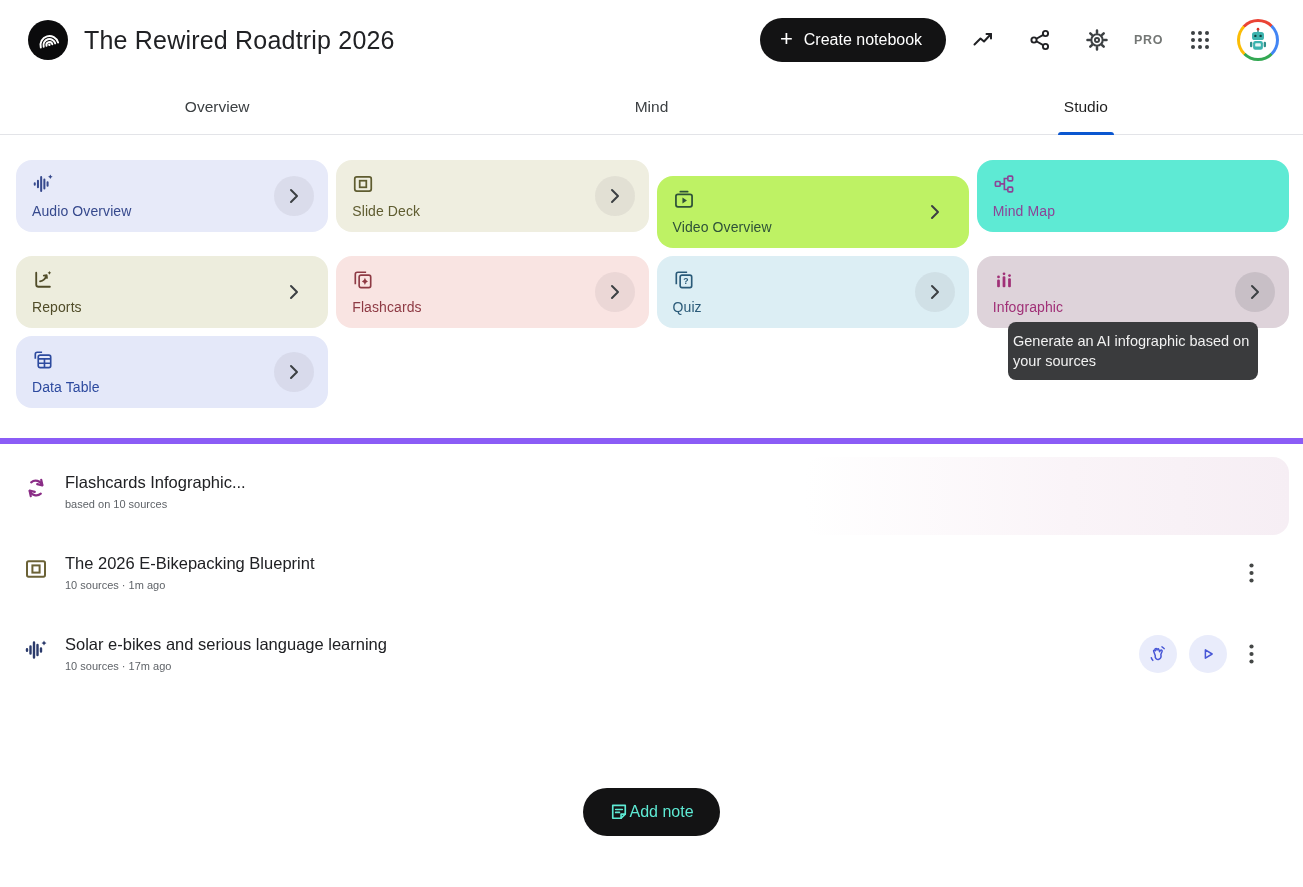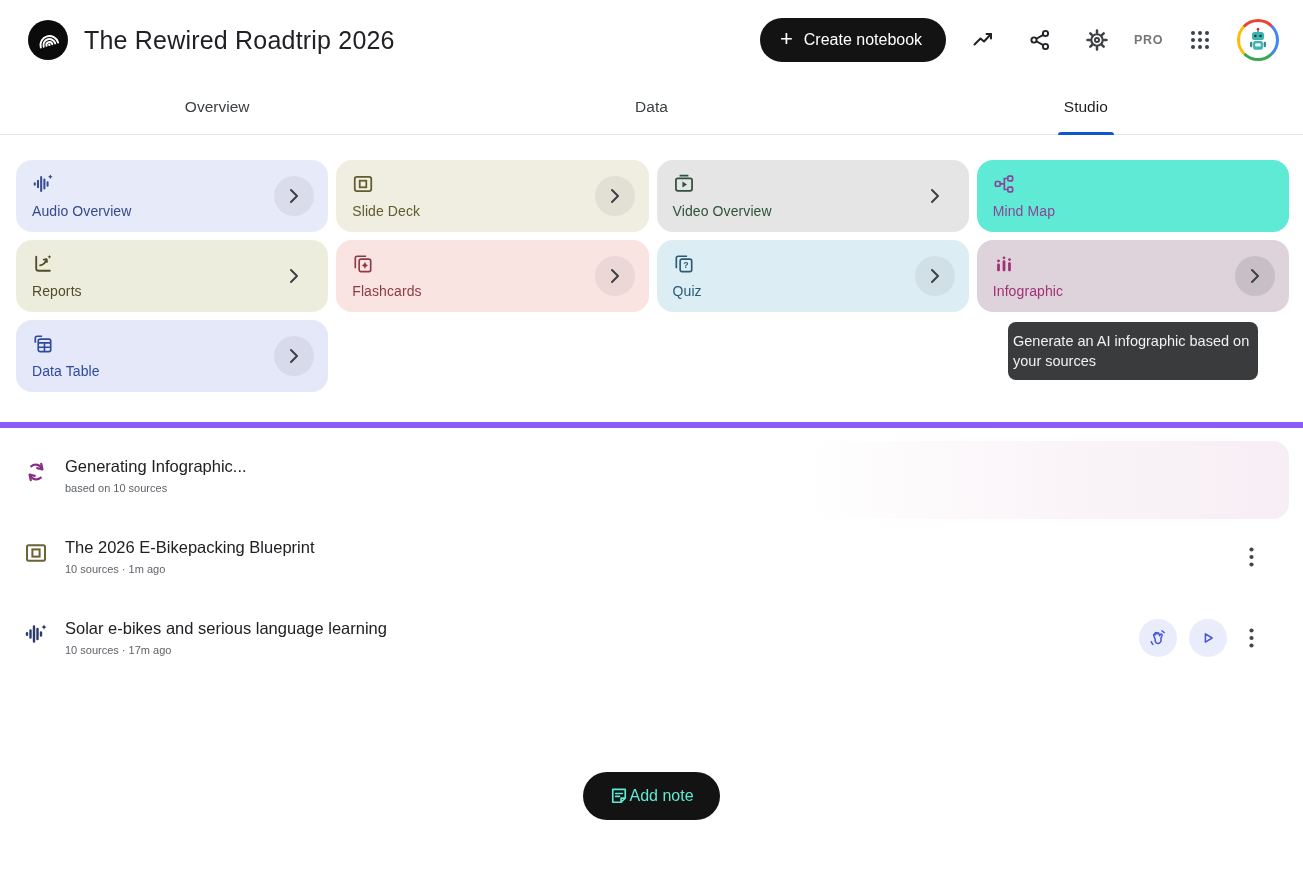--- a/index.html
+++ b/index.html
@@ -143,21 +143,21 @@
           <rect x="4.6" y="13.6" width="2.2" height="5" rx="1.1" fill="#2f8f8a"></rect>
           <rect x="17.2" y="13.6" width="2.2" height="5" rx="1.1" fill="#2f8f8a"></rect>
         </svg>
       </div>
     </div>
   </div>
 </div>
 
 <div class="tabs">
   <div class="tab">Overview</div>
-  <div class="tab">Data</div>
+  <div class="tab">Mind</div>
   <div class="tab active">Studio</div>
 </div>
 
 <div class="tools-section">
   <div class="tools-grid">
 
     <div class="tool-card" style="background: rgb(231, 234, 249); color: rgb(54, 73, 141);">
       <svg class="t-icon" viewBox="0 0 24 24" fill="none" stroke="currentColor" stroke-width="2.2" stroke-linecap="round">
         <path d="M3 11.3 V12.7 M6.5 8.5 V15.5 M10 4.5 V19.5 M13.5 7 V17 M17 10 V14"></path>
         <path d="M20 1.5 Q20.5 3.5 22.5 4 Q20.5 4.5 20 6.5 Q19.5 4.5 17.5 4 Q19.5 3.5 20 1.5 Z" fill="currentColor" stroke="none"></path>
@@ -176,21 +176,21 @@
         <rect x="8.4" y="8.4" width="7.2" height="7.2"></rect>
       </svg>
       <span class="t-label">Slide Deck</span>
       <span class="chev-wrap chev-circle">
         <svg width="10" height="16" viewBox="0 0 10 16" fill="none" stroke="currentColor" stroke-width="2" stroke-linecap="round" stroke-linejoin="round">
             <path d="M2 2 L8 8 L2 14"></path>
           </svg>
       </span>
     </div>
 
-    <div class="tool-card" style="background: #e5e5e5; color: rgb(46, 82, 56);">
+    <div class="tool-card" style="background: #bef264; color: rgb(46, 82, 56); margin-top: 16px;">
       <svg class="t-icon" viewBox="0 0 24 24" fill="none" stroke="currentColor" stroke-width="1.9">
         <path d="M8 2.9 H16" stroke-linecap="round"></path>
         <rect x="3.2" y="5.8" width="17.6" height="13.6" rx="2.2"></rect>
         <path d="M10.3 9.3 L15.2 12.6 L10.3 15.9 Z" fill="currentColor" stroke="none"></path>
       </svg>
       <span class="t-label">Video Overview</span>
       <span class="chev-wrap">
         <svg width="10" height="16" viewBox="0 0 10 16" fill="none" stroke="currentColor" stroke-width="2" stroke-linecap="round" stroke-linejoin="round">
             <path d="M2 2 L8 8 L2 14"></path>
           </svg>
@@ -290,21 +290,21 @@
 
   <div class="item-row">
     <div class="skeleton"></div>
     <svg class="item-icon" viewBox="0 0 24 24" fill="none" stroke="currentColor" stroke-width="2.2" stroke-linecap="round" stroke-linejoin="round" style="color: rgb(138, 45, 134);">
       <path d="M18.2 9.2 A7 7 0 0 0 7.2 6.3"></path>
       <path d="M17.2 3.8 L18.4 9.3 L13.2 8.2" fill="none"></path>
       <path d="M5.8 14.8 A7 7 0 0 0 16.8 17.7"></path>
       <path d="M6.8 20.2 L5.6 14.7 L10.8 15.8" fill="none"></path>
     </svg>
     <div>
-      <div class="item-title">Generating Infographic...</div>
+      <div class="item-title">Flashcards Infographic...</div>
       <div class="item-sub">based on 10 sources</div>
     </div>
   </div>
 
   <div class="item-row">
     <svg class="item-icon" viewBox="0 0 24 24" fill="none" stroke="currentColor" stroke-width="2" style="color: rgb(107, 98, 54);">
       <rect x="3" y="4.3" width="18" height="15.4" rx="1.6"></rect>
       <rect x="8.4" y="8.4" width="7.2" height="7.2"></rect>
     </svg>
     <div>

